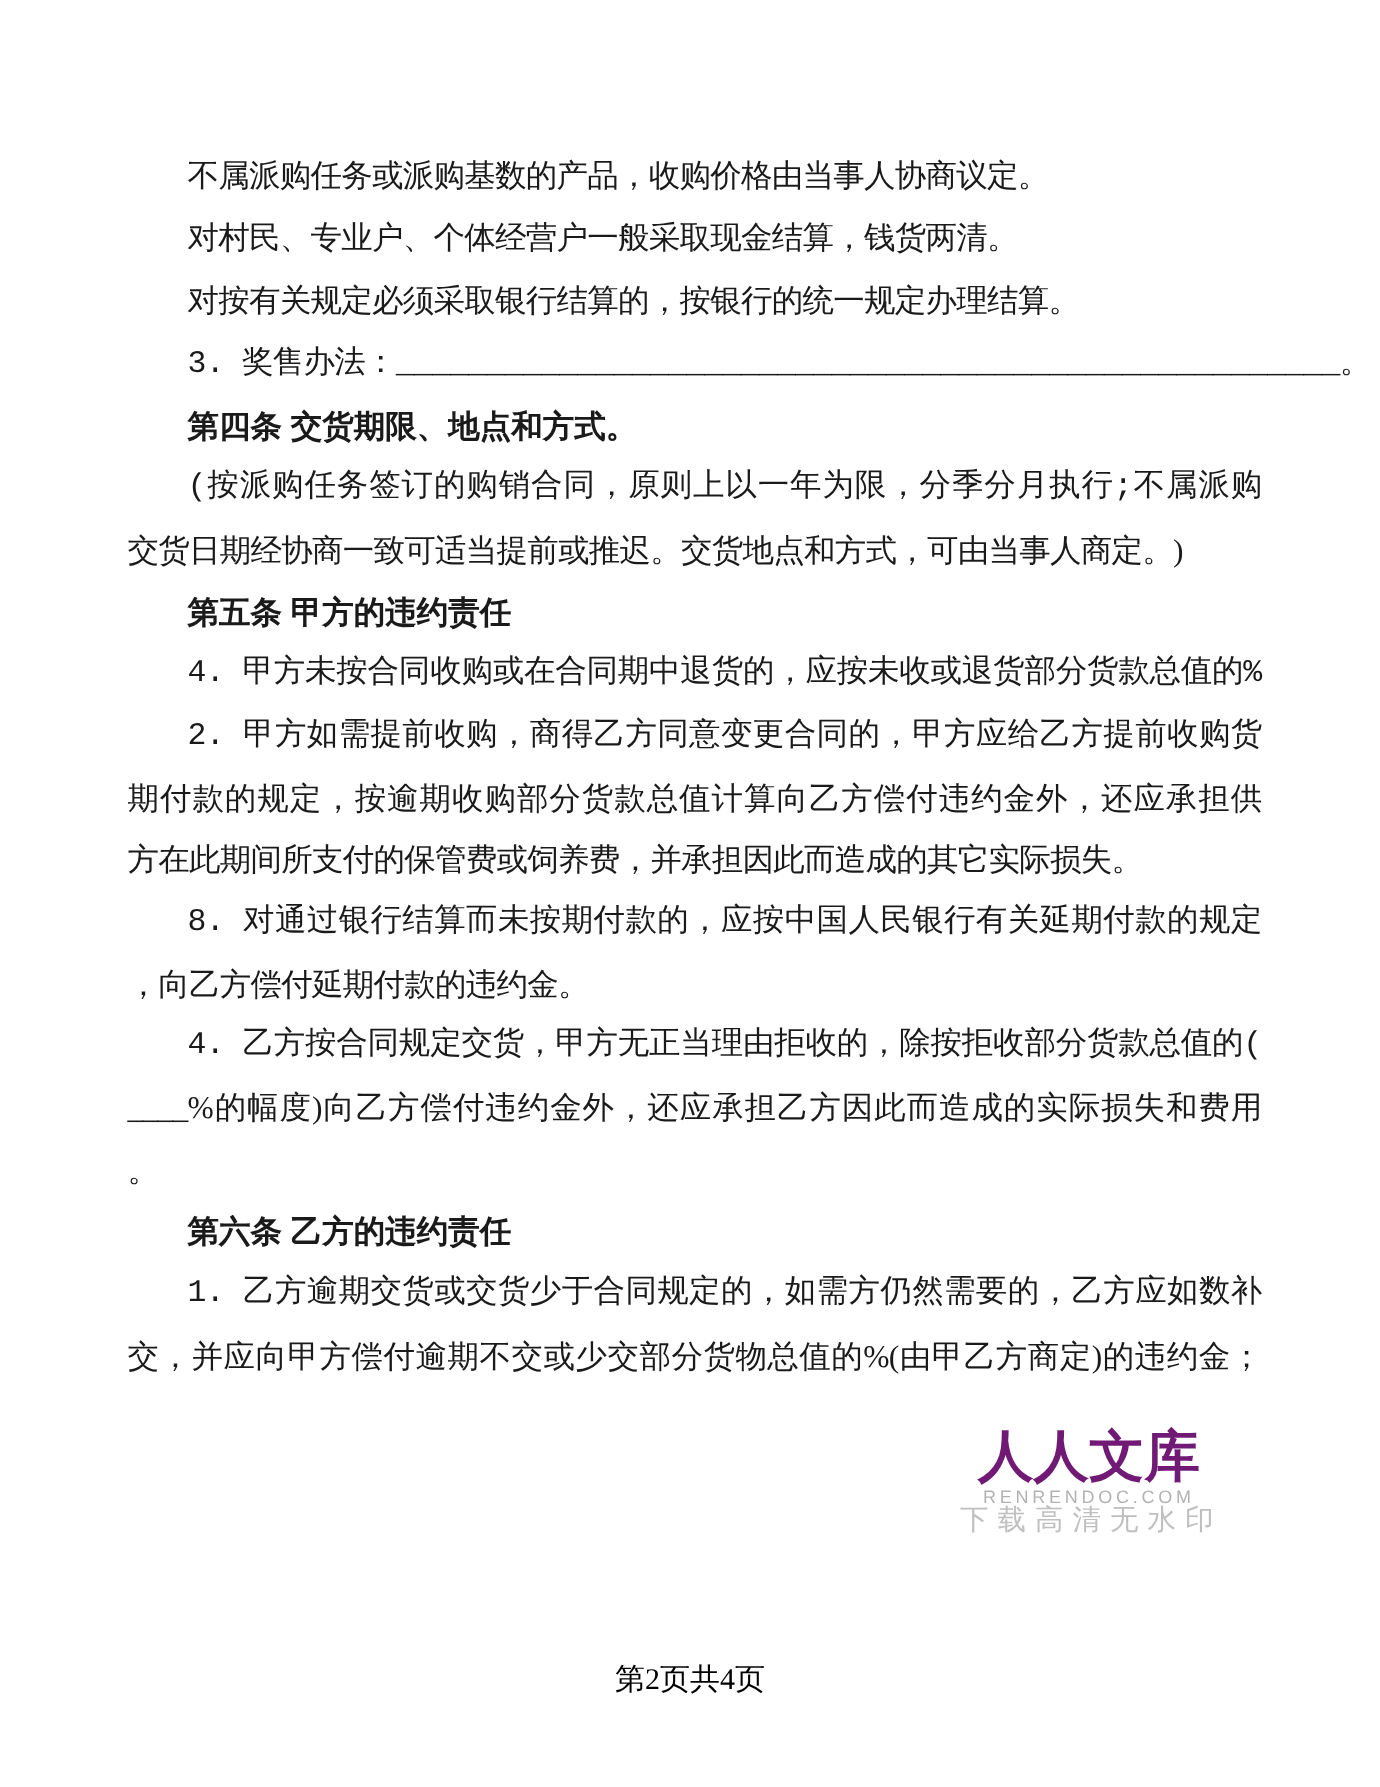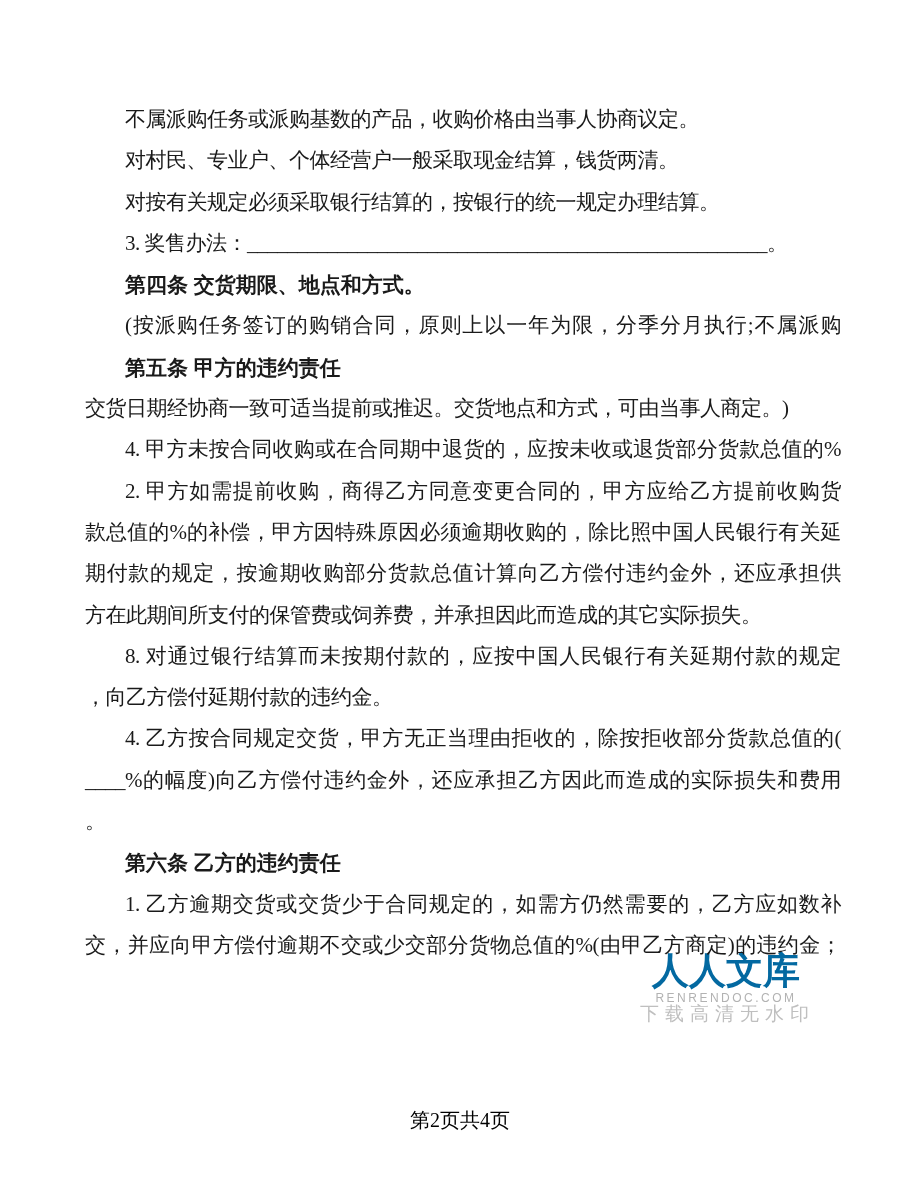--- a/index.html
+++ b/index.html
@@ -18,21 +18,21 @@
     width:756px;
     z-index:1;
     font-size:21px;
     line-height:41.3px;
   }
   .line{
     height:41.3px;
     white-space:nowrap;
     letter-spacing:-0.5px;
   }
-  .line.indent{padding-left:40px;}
+  .line.indent{padding-left:40px;font-family:Liberation Mono, monospace;}
   .line.justify{
     white-space:normal;
     text-align:justify;
     text-align-last:justify;
     letter-spacing:-0.5px;
   }
   .line.heading{
     font-family:"Liberation Sans","DejaVu Sans",sans-serif;
     font-weight:bold;
     letter-spacing:0;
@@ -44,21 +44,21 @@
     width:172px;
     z-index:0;
     text-align:center;
     user-select:none;
   }
   .wm-title{
     font-family:"Liberation Sans","DejaVu Sans",sans-serif;
     font-weight:bold;
     font-size:37px;
     line-height:38px;
-    color:#0369a1;
+    color:#701a75;
     letter-spacing:0px;
   }
   .wm-domain{
     font-family:"Liberation Sans","DejaVu Sans",sans-serif;
     font-size:12px;
     line-height:14px;
     letter-spacing:2.5px;
     color:#b2b2b2;
     margin-top:1px;
   }
@@ -94,25 +94,24 @@
     <div class="wm-tagline">下载高清无水印</div>
   </div>
 
   <div class="doc" id="doc-body">
       <div class="line indent">不属派购任务或派购基数的产品，收购价格由当事人协商议定。</div>
       <div class="line indent">对村民、专业户、个体经营户一般采取现金结算，钱货两清。</div>
       <div class="line indent">对按有关规定必须采取银行结算的，按银行的统一规定办理结算。</div>
       <div class="line indent">3. 奖售办法：____________________________________________________。</div>
       <div class="line indent heading">第四条 交货期限、地点和方式。</div>
       <div class="line indent justify">(按派购任务签订的购销合同，原则上以一年为限，分季分月执行;不属派购</div>
+      <div class="line">交货日期经协商一致可适当提前或推迟。交货地点和方式，可由当事人商定。)</div>
       <div class="line indent heading">第五条 甲方的违约责任</div>
-      <div class="line">交货日期经协商一致可适当提前或推迟。交货地点和方式，可由当事人商定。)</div>
       <div class="line indent justify">4. 甲方未按合同收购或在合同期中退货的，应按未收或退货部分货款总值的%</div>
       <div class="line indent justify">2. 甲方如需提前收购，商得乙方同意变更合同的，甲方应给乙方提前收购货</div>
-      <div class="line justify">款总值的%的补偿，甲方因特殊原因必须逾期收购的，除比照中国人民银行有关延</div>
       <div class="line justify">期付款的规定，按逾期收购部分货款总值计算向乙方偿付违约金外，还应承担供</div>
       <div class="line">方在此期间所支付的保管费或饲养费，并承担因此而造成的其它实际损失。</div>
       <div class="line indent justify">8. 对通过银行结算而未按期付款的，应按中国人民银行有关延期付款的规定</div>
       <div class="line">，向乙方偿付延期付款的违约金。</div>
       <div class="line indent justify">4. 乙方按合同规定交货，甲方无正当理由拒收的，除按拒收部分货款总值的(</div>
       <div class="line justify">____%的幅度)向乙方偿付违约金外，还应承担乙方因此而造成的实际损失和费用</div>
       <div class="line">。</div>
       <div class="line indent heading">第六条 乙方的违约责任</div>
       <div class="line indent justify">1. 乙方逾期交货或交货少于合同规定的，如需方仍然需要的，乙方应如数补</div>
       <div class="line justify">交，并应向甲方偿付逾期不交或少交部分货物总值的%(由甲乙方商定)的违约金；</div>

